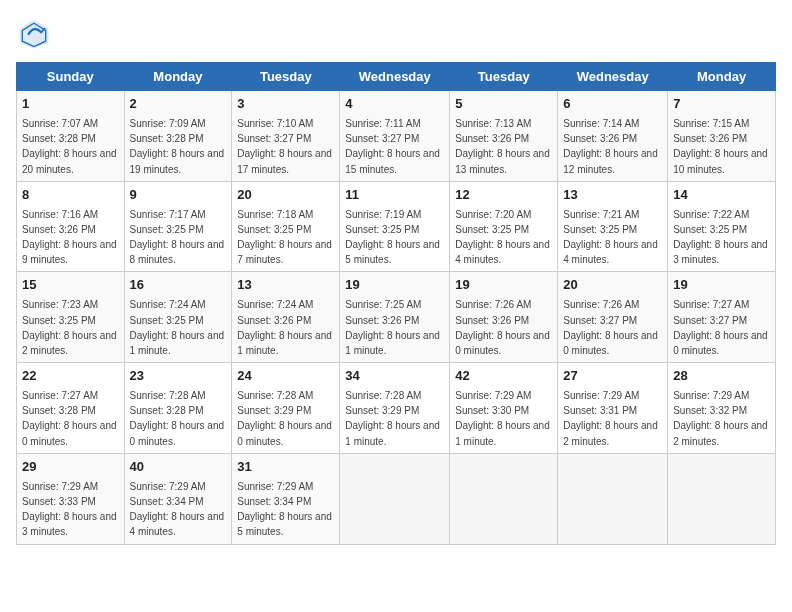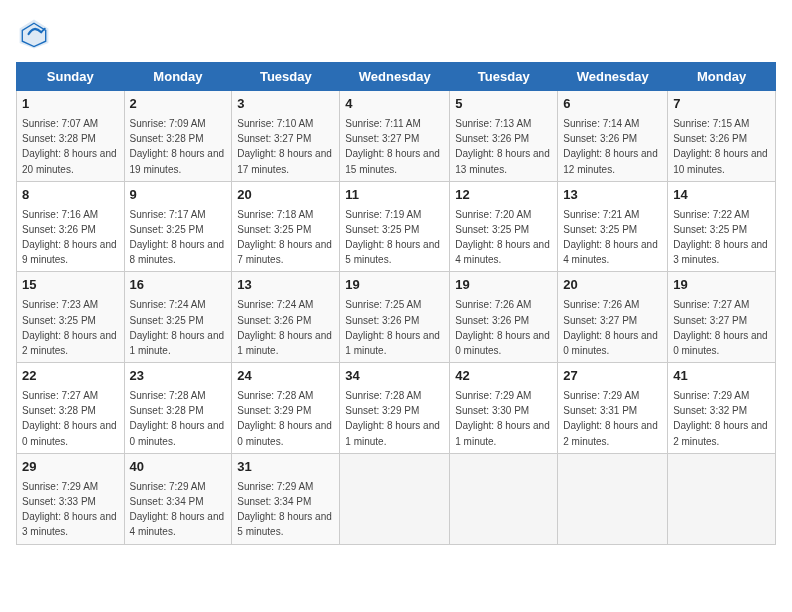--- a/index.html
+++ b/index.html
@@ -180,21 +180,21 @@
         <td><span class="day-num">23</span>
 <span class="day-info">Sunrise: 7:28 AM<br>Sunset: 3:28 PM<br>Daylight: 8 hours and 0 minutes.</span></td>
         <td><span class="day-num">24</span>
 <span class="day-info">Sunrise: 7:28 AM<br>Sunset: 3:29 PM<br>Daylight: 8 hours and 0 minutes.</span></td>
         <td><span class="day-num">34</span>
 <span class="day-info">Sunrise: 7:28 AM<br>Sunset: 3:29 PM<br>Daylight: 8 hours and 1 minute.</span></td>
         <td><span class="day-num">42</span>
 <span class="day-info">Sunrise: 7:29 AM<br>Sunset: 3:30 PM<br>Daylight: 8 hours and 1 minute.</span></td>
         <td><span class="day-num">27</span>
 <span class="day-info">Sunrise: 7:29 AM<br>Sunset: 3:31 PM<br>Daylight: 8 hours and 2 minutes.</span></td>
-        <td><span class="day-num">41</span>
+        <td><span class="day-num">28</span>
 <span class="day-info">Sunrise: 7:29 AM<br>Sunset: 3:32 PM<br>Daylight: 8 hours and 2 minutes.</span></td>
       </tr>
       <tr>
         <td><span class="day-num">29</span>
 <span class="day-info">Sunrise: 7:29 AM<br>Sunset: 3:33 PM<br>Daylight: 8 hours and 3 minutes.</span></td>
         <td><span class="day-num">40</span>
 <span class="day-info">Sunrise: 7:29 AM<br>Sunset: 3:34 PM<br>Daylight: 8 hours and 4 minutes.</span></td>
         <td><span class="day-num">31</span>
 <span class="day-info">Sunrise: 7:29 AM<br>Sunset: 3:34 PM<br>Daylight: 8 hours and 5 minutes.</span></td>
         <td class="empty-cell"></td>

